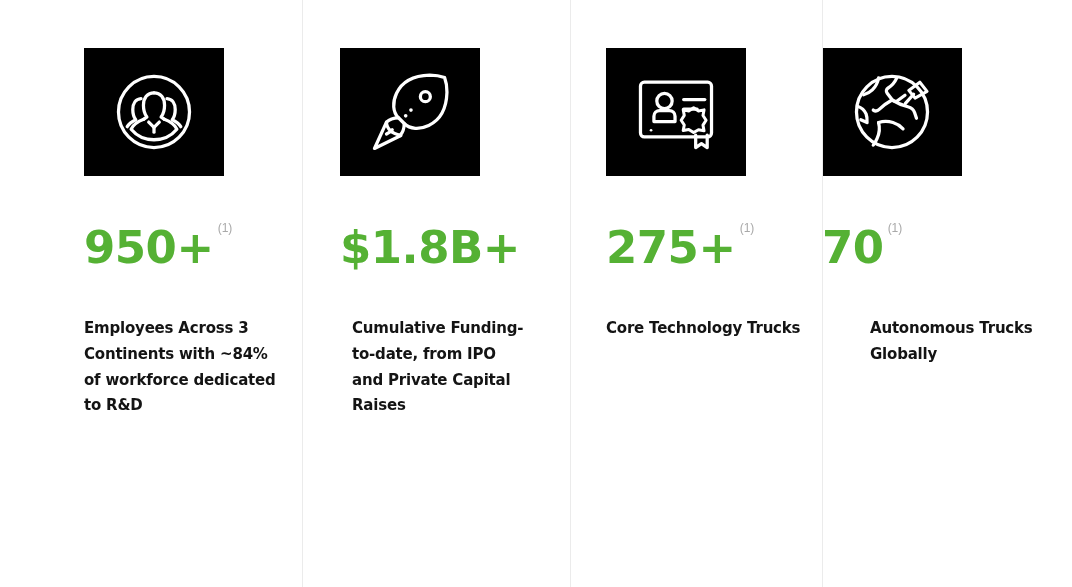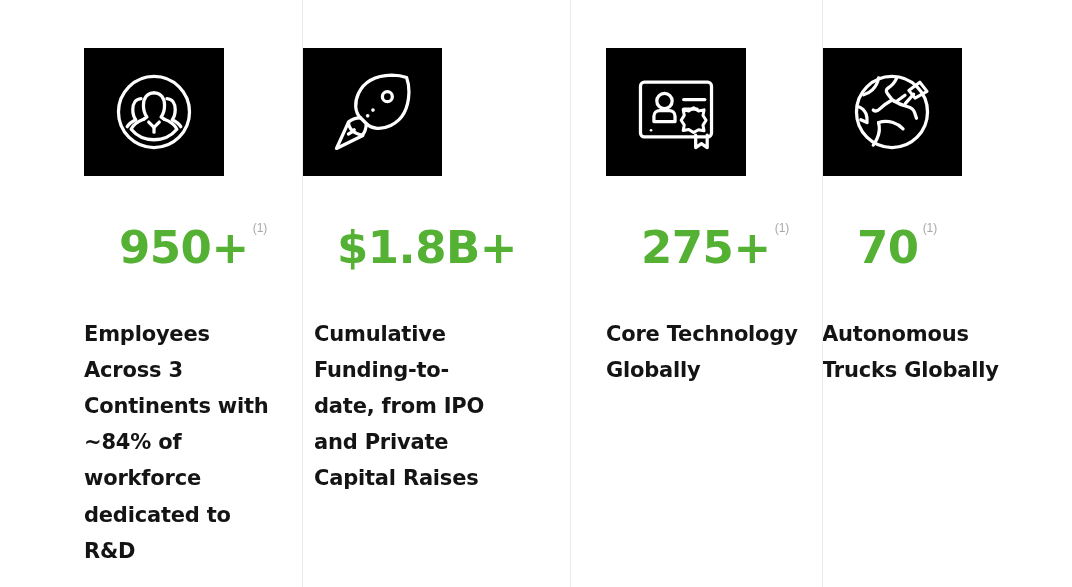--- a/index.html
+++ b/index.html
@@ -28,21 +28,21 @@
     box-sizing: border-box;
     height: 587px;
     padding-top: 48px;
     display: flex;
     flex-direction: column;
     align-items: flex-start;
   }
 
   
   .col-0 { width: 302px; padding-left: 84px; padding-right: 12px; }
-  .col-1 { width: 268px; padding-right: 12px; }
+  .col-1 { width: 268px; padding-left: 38px; padding-right: 12px; }
   .col-2 { width: 252px; padding-left: 36px; padding-right: 12px; }
   .col-3 { width: 250px; padding-right: 12px; }
 
   .col-divider {
     position: absolute;
     top: 0;
     bottom: 0;
     width: 1px;
     background: #ebebeb;
   }
@@ -64,21 +64,20 @@
     display: block;
   }
 
   
   .stat-value-row {
     margin-top: 44px;
     display: flex;
     align-items: flex-start;
     line-height: 1;
     height: 62px;
-    margin-left: 35px;
   }
   .stat-value {
     font-family: "DejaVu Sans", sans-serif;
     font-size: 45px;
     font-weight: 700;
     color: #55b134;
     letter-spacing: -0.5px;
     line-height: 1.25;
     white-space: nowrap;
   }
@@ -91,31 +90,31 @@
     margin-top: 2px;
     line-height: 1;
     white-space: nowrap;
   }
   .stat-footnote:empty { display: none; }
 
   
   .stat-label {
     margin-top: 34px;
     font-family: "DejaVu Sans", sans-serif;
-    font-size: 21px;
+    font-size: 15px;
     font-weight: 700;
     color: #141414;
     line-height: 1.72;
     letter-spacing: -0.2px;
     text-align: left;
   }
   .col-0 .stat-label { max-width: 195px; }
   .col-1 .stat-label { max-width: 178px; margin-left: 12px; }
   .col-2 .stat-label { max-width: 205px; }
-  .col-3 .stat-label { max-width: 200px; }
+  .col-3 .stat-label { max-width: 200px; margin-left: 48px; }
 </style>
 </head>
 <body>
 
 <div id="stats-band">
 
   <div class="stat-column col-0">
     <div class="icon-tile">
       <svg width="96" height="96" viewBox="0 0 100 100" fill="none" stroke="#ffffff" stroke-width="3.4" stroke-linecap="round" stroke-linejoin="round">
         <circle cx="50" cy="50" r="37"></circle>
@@ -165,21 +164,21 @@
         <path d="M58 47h14"></path>
         <path d="M70.5 52.5 76 49l5.5 3.5 6.3-1.2-1.2 6.3 3.5 5.5-3.5 5.5 1.2 6.3-6.3-1.2L76 77l-5.5-3.5-6.3 1.2 1.2-6.3L61.9 63l3.5-5.5-1.2-6.3z" transform="translate(-8,-4) scale(0.92) translate(7,5)"></path>
         <path d="M70.5 74v13l6-4 6 4V74"></path>
         <circle cx="24" cy="69" r="1.4" fill="#ffffff" stroke="none"></circle>
       </svg>
     </div>
     <div class="stat-value-row">
       <span class="stat-value">275+</span>
       <span class="stat-footnote">(1)</span>
     </div>
-    <div class="stat-label">Core Technology Globally</div>
+    <div class="stat-label">Core Technology Trucks</div>
   </div>
 
   <div class="stat-column col-3">
     <div class="icon-tile">
       <svg width="96" height="96" viewBox="0 0 100 100" fill="none" stroke="#ffffff" stroke-width="3.4" stroke-linecap="round" stroke-linejoin="round">
         <circle cx="50" cy="50" r="37"></circle>
         <path d="M36 14.5c-1 5.5-3.5 9.5-6.5 12.5-2.5 2.5-5.5 4-9 5"></path>
         <path d="M14 44c4.5 1.5 7.5 4.5 9 8 1 2.5 1.2 5.5 1 9l-6.5-3"></path>
         <path d="M55 14.5c-2 4.5-5 8-9 10.5-2 1.3-2.5 3.5-1 5.5l5 6.5c1.5 2 4 2.5 6 1l7.5-5.5"></path>
         <path d="M50 37.5c-4.5 2.5-9 5.5-13 9.5-2 2-4.5 2.5-6.5 1"></path>

